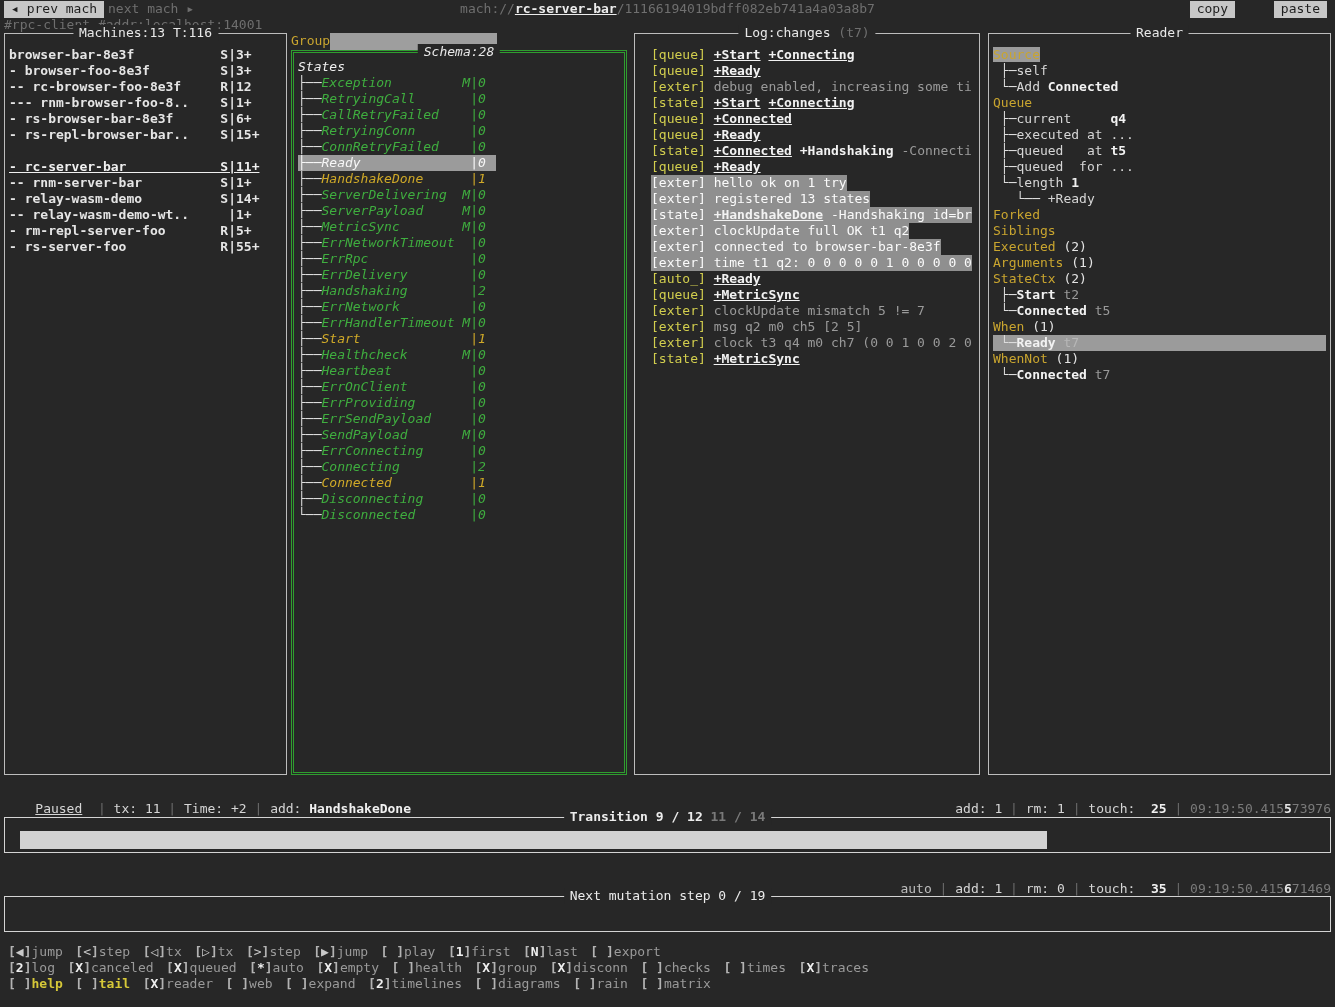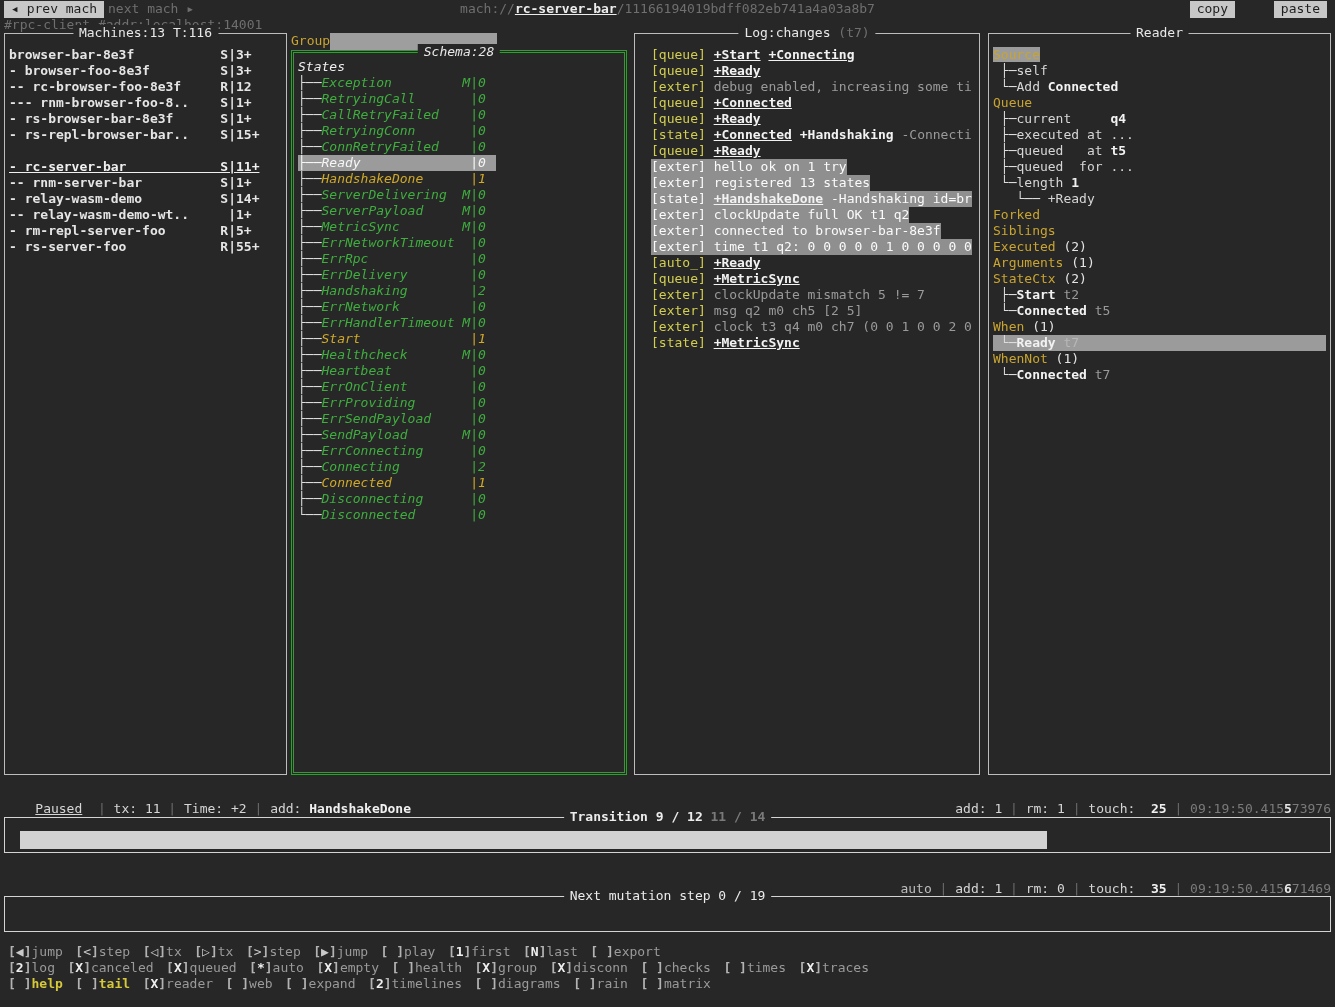--- a/index.html
+++ b/index.html
@@ -114,21 +114,21 @@
 </div>
 <div class="subbar">#rpc-client #addr:localhost:14001</div>
 
 <div class="panel" style="left:4px; top:33px; width:283px; height:742px;">
   <div class="ptitle">Machines:13 T:116</div>
   <div class="pbody">
       <div class="mrow">browser-bar-8e3f           S|3+</div>
       <div class="mrow">- browser-foo-8e3f         S|3+</div>
       <div class="mrow">-- rc-browser-foo-8e3f     R|12</div>
       <div class="mrow">--- rnm-browser-foo-8..    S|1+</div>
-      <div class="mrow">- rs-browser-bar-8e3f      S|1+</div>
+      <div class="mrow">- rs-browser-bar-8e3f      S|6+</div>
       <div class="mrow">- rs-repl-browser-bar..    S|15+</div>
       <div class="mrow mblank"></div>
       <div class="mrow msel">- rc-server-bar            S|11+</div>
       <div class="mrow">-- rnm-server-bar          S|1+</div>
       <div class="mrow">- relay-wasm-demo          S|14+</div>
       <div class="mrow">-- relay-wasm-demo-wt..     |1+</div>
       <div class="mrow">- rm-repl-server-foo       R|5+</div>
       <div class="mrow">- rs-server-foo            R|55+</div>
     </div>
 </div>
@@ -183,20 +183,24 @@
       </div>
       <div class="lrow">
         <span class="lbar yellow"></span>
         <span class="lcontent"><span class="llbl">[queue]</span> <span class="seg-add">+Ready</span></span>
       </div>
       <div class="lrow">
         <span class="lbar green"></span>
         <span class="lcontent"><span class="llbl">[exter]</span> <span class="seg-dim">debug enabled, increasing some ti</span></span>
       </div>
       <div class="lrow">
+        <span class="lbar green"></span>
+        <span class="lcontent"><span class="llbl">[state]</span> <span class="seg-add">+Start</span><span class="seg-plain"> </span><span class="seg-add">+Connecting</span></span>
+      </div>
+      <div class="lrow">
         <span class="lbar yellow"></span>
         <span class="lcontent"><span class="llbl">[queue]</span> <span class="seg-add">+Connected</span></span>
       </div>
       <div class="lrow">
         <span class="lbar yellow"></span>
         <span class="lcontent"><span class="llbl">[queue]</span> <span class="seg-add">+Ready</span></span>
       </div>
       <div class="lrow">
         <span class="lbar green"></span>
         <span class="lcontent"><span class="llbl">[state]</span> <span class="seg-add">+Connected</span><span class="seg-plain"> </span><span class="seg-bold">+Handshaking</span><span class="seg-plain"> </span><span class="seg-dim">-Connecti</span></span>

